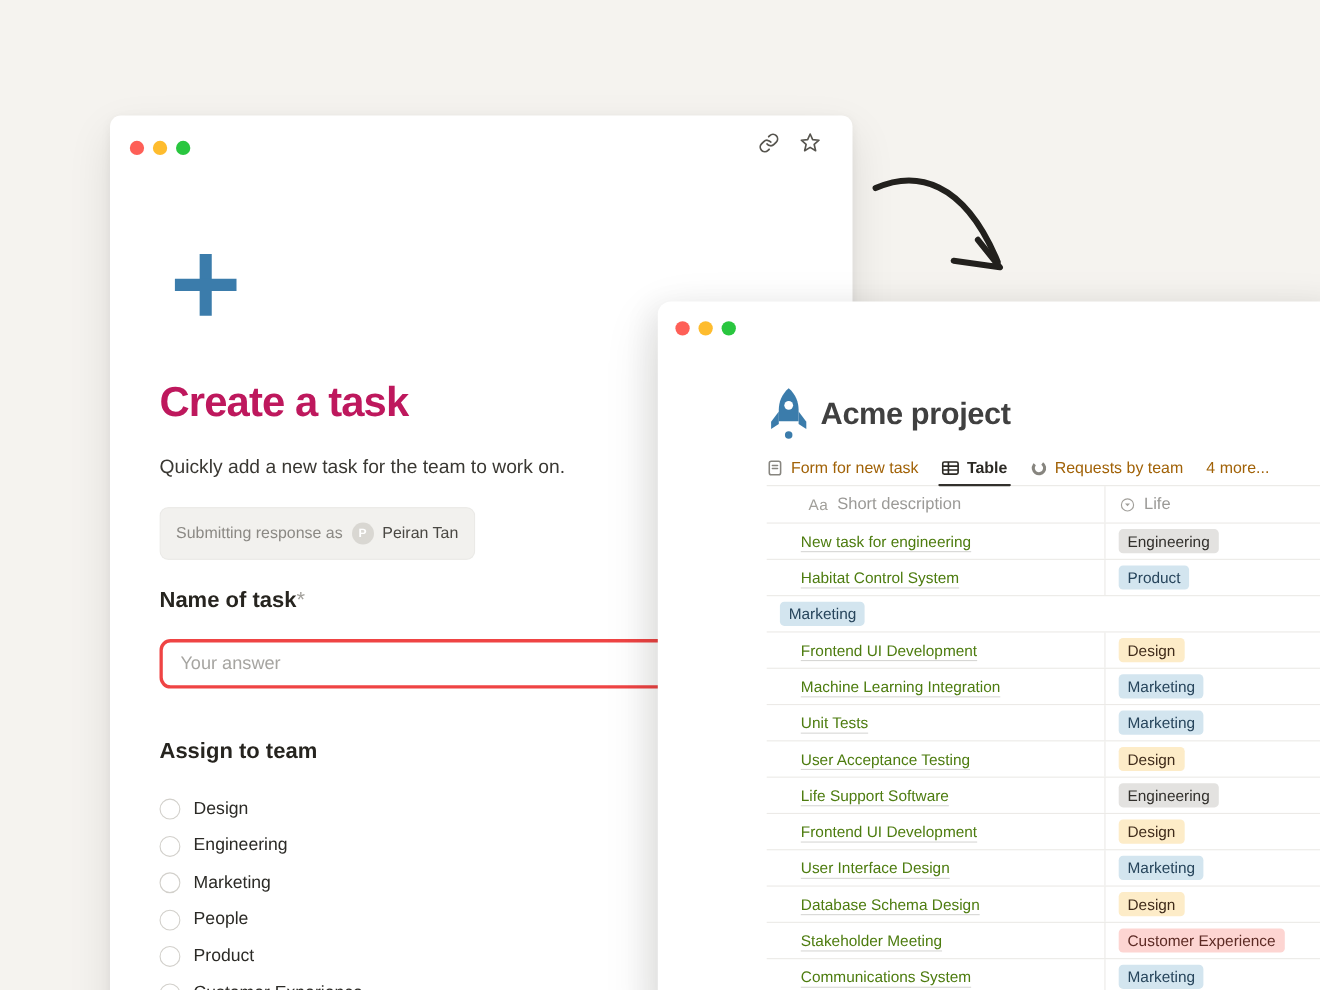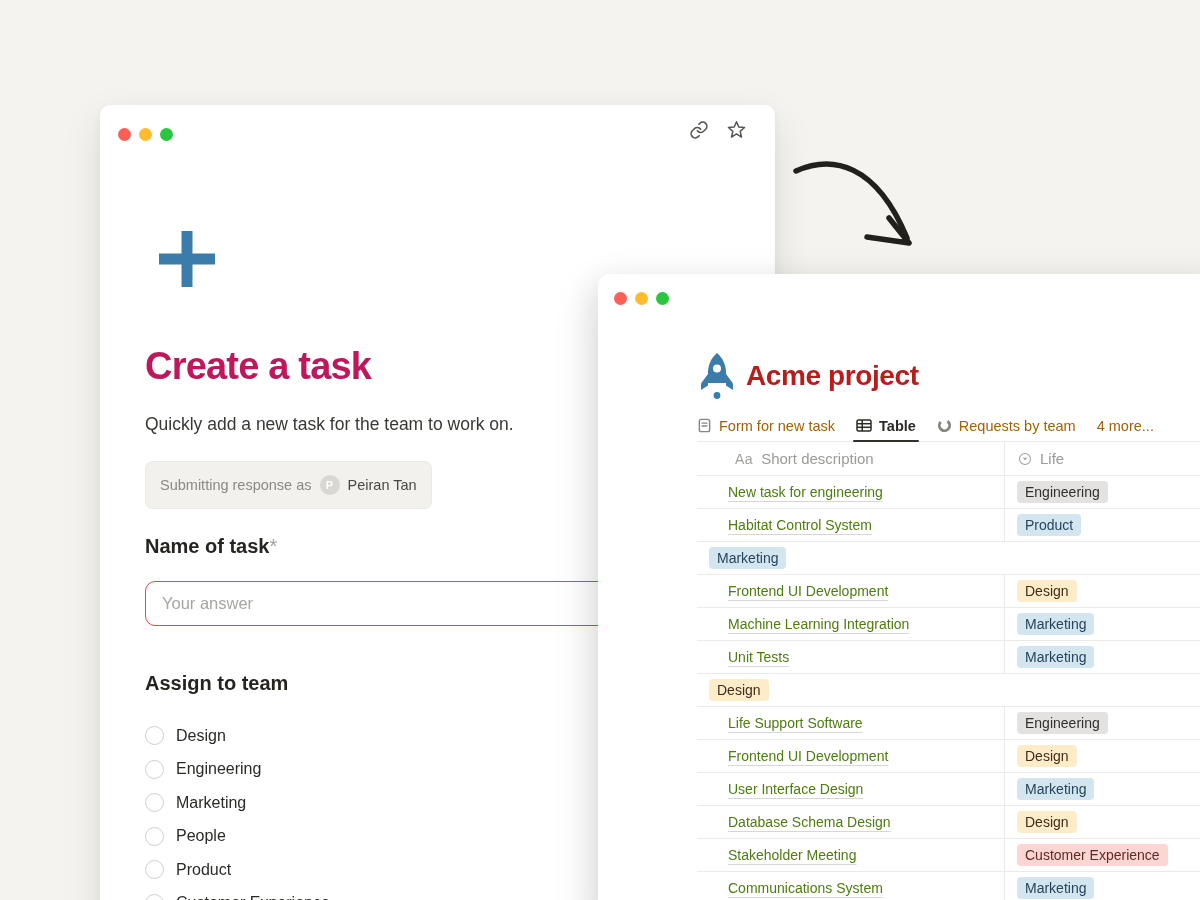--- a/index.html
+++ b/index.html
@@ -37,21 +37,21 @@
   .pill-avatar {
     width:20px; height:20px; border-radius:50%; background:#d9d7d2; color:#fff;
     font-size:11px; font-weight:700; display:flex; align-items:center; justify-content:center;
   }
   .pill-user { color:#4a4843; }
 
   .field-label { position:absolute; left:45px; font-size:20px; font-weight:700; color:#26241f; }
   .req { color:#a3a19c; font-weight:400; }
   .text-input {
     position:absolute; left:45px; top:476px; width:600px; height:45px;
-    border:1px solid #ef4444; border-radius:10px; padding:0 16px;
+    border:3px solid #ef4444; border-radius:10px; padding:0 16px;
     font-size:16.5px; font-family:inherit; color:#37352f; background:#fff; outline:none;
   }
   .text-input::placeholder { color:#a6a5a1; }
 
   .team-options { position:absolute; left:45px; top:614px; }
   .radio-item { display:flex; align-items:center; height:33.5px; cursor:pointer; }
   .radio {
     width:19px; height:19px; border-radius:50%; background:#fff;
     border:1.5px solid #d2d0cb; flex:0 0 auto;
   }
@@ -62,21 +62,21 @@
 
   
   .win-table {
     left:598px; top:274px; width:622px; height:650px;
     border-radius:12px 0 0 0; z-index:3;
     box-shadow:0 18px 48px rgba(20,18,12,.14), -8px 4px 26px rgba(20,18,12,.06);
   }
   .win-table .dots { left:16px; top:18px; }
 
   .rocket-wrap { position:absolute; left:101px; top:78px; width:36px; height:48px; }
-  .table-title { position:absolute; left:148px; top:86px; font-size:28px; font-weight:700; letter-spacing:-.4px; color:#b91c1c; }
+  .table-title { position:absolute; left:148px; top:86px; font-size:28px; font-weight:700; letter-spacing:-.4px; color:#404040; }
 
   .tab-bar {
     position:absolute; left:99px; right:0; top:136px; height:32px;
     display:flex; align-items:center; gap:21px;
     border-bottom:1px solid #eae9e6;
   }
   .tab { position:relative; height:100%; display:flex; align-items:center; gap:7px; font-size:14.5px; color:#a16207; cursor:pointer; }
   .tab .tab-icon { display:flex; color:#87857f; }
   .tab.active { color:#2c2a25; font-weight:700; }
   .tab.active .tab-icon { color:#2c2a25; }
@@ -296,20 +296,23 @@
     </div>
         <div class="trow">
       <div class="cell cell-desc">
         <span class="desc-text">Unit Tests</span>
       </div>
       <div class="cell cell-team">
         <span class="tag" style="background: rgb(211, 229, 239); color: rgb(39, 69, 92);">Marketing</span>
       </div>
     </div>
         <div class="trow">
+      <div class="cell cell-desc">
+        <span class="desc-text">User Acceptance Testing</span>
+      </div>
       <div class="cell cell-team">
         <span class="tag" style="background: rgb(253, 236, 200); color: rgb(64, 44, 27);">Design</span>
       </div>
     </div>
         <div class="trow">
       <div class="cell cell-desc">
         <span class="desc-text">Life Support Software</span>
       </div>
       <div class="cell cell-team">
         <span class="tag" style="background: rgb(227, 226, 224); color: rgb(50, 48, 44);">Engineering</span>

